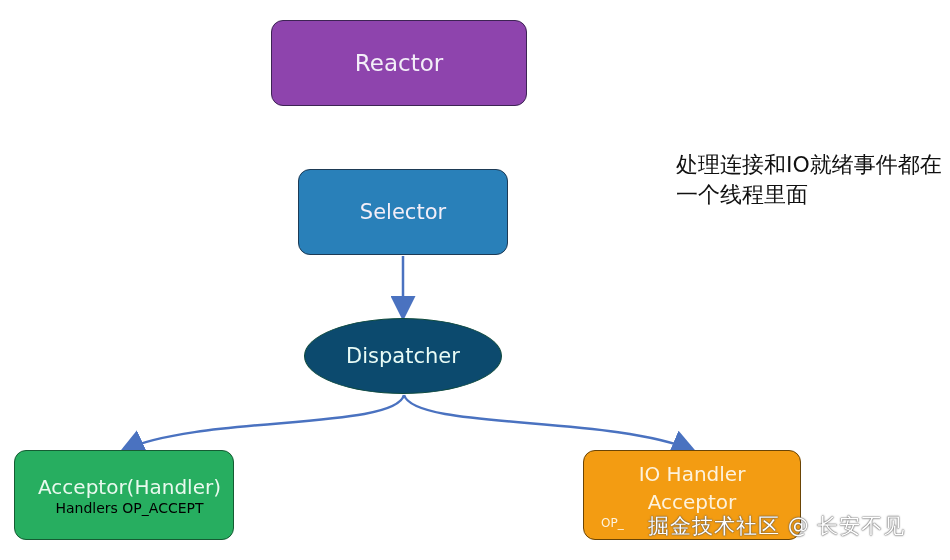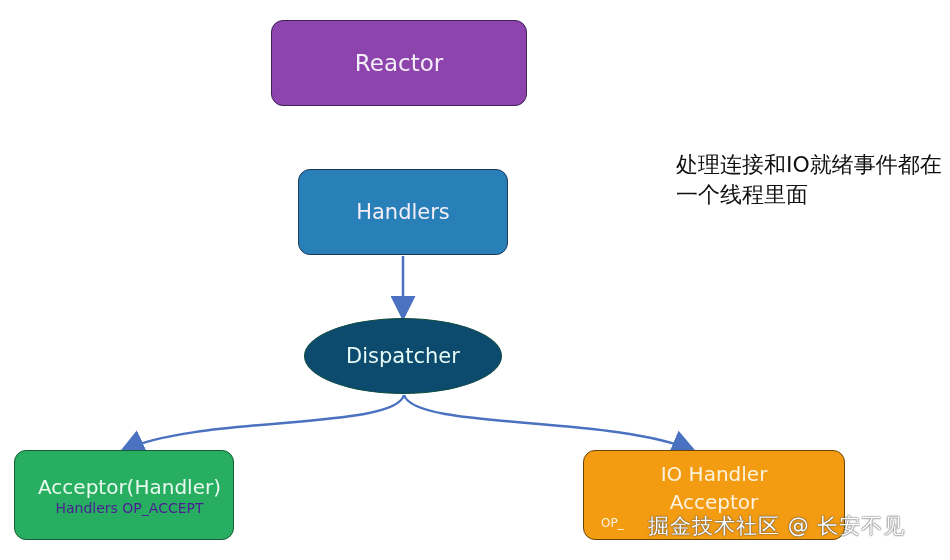--- a/index.html
+++ b/index.html
@@ -3,22 +3,22 @@
 <meta charset="utf-8">
 <style>
   html, body { margin: 0; padding: 0; }
   body { width: 950px; height: 560px; background: #ffffff; position: relative; overflow: hidden; font-family: "DejaVu Sans", "Liberation Sans", sans-serif; }
   .box { position: absolute; border: 1px solid #2a2a4a; border-radius: 12px; color: #f3eef8; display: flex; flex-direction: column; justify-content: center; text-align: center; box-sizing: border-box; }
   #reactor { left: 271px; top: 20px; width: 256px; height: 86px; background: #8e44ad; font-size: 23px; border-color: #3d2454; }
   #selector { left: 298px; top: 169px; width: 210px; height: 86px; background: #2980b9; font-size: 21px; border-color: #1d3a55; }
   #dispatcher { position: absolute; left: 304px; top: 318px; width: 198px; height: 76px; border-radius: 50%; background: #0c4a6e; border: 1px solid #0f4a3e; color: #e8fbf6; font-size: 21px; display: flex; align-items: center; justify-content: center; box-sizing: border-box; }
   #acceptor { left: 14px; top: 450px; width: 220px; height: 90px; background: #27ae60; border-color: #155c33; padding-left: 11px; }
   #acceptor .t1 { font-size: 20px; color: #e9f9ee; }
-  #acceptor .t2 { font-size: 14px; color: #4c1d95; margin-top: 1px; }
-  #iohandler { left: 583px; top: 450px; width: 262px; height: 90px; background: #f39c12; border-color: #6a4405; }
+  #acceptor .t2 { font-size: 14px; color: #000000; margin-top: 1px; }
+  #iohandler { left: 583px; top: 450px; width: 218px; height: 90px; background: #f39c12; border-color: #6a4405; }
   #iohandler .t1 { font-size: 20px; color: #fdf2dd; line-height: 28px; }
   #iohandler .t3 { font-size: 12px; color: #fdf2dd; align-self: flex-start; margin-left: 17px; }
   #note { position: absolute; left: 632px; top: 150px; font-size: 22px; line-height: 30px; color: #111; font-family: "DejaVu Sans", sans-serif; margin-left: 44px; }
   #watermark { position: absolute; left: 648px; top: 512px; font-size: 21px; color: #ffffff; text-shadow: 0 0 2px #555, 0 0 1px #333; font-family: "DejaVu Sans", sans-serif; letter-spacing: 1px; }
   svg { position: absolute; left: 0; top: 0; }
 </style>
 </head>
 <body>
 
 <svg width="950" height="560">
@@ -30,21 +30,21 @@
   <path d="M403,256 L403,316" stroke="#4a72c0" stroke-width="2.5" fill="none" marker-end="url(#arr)"></path>
   <path d="M404,395 C395,430 200,415 124,450" stroke="#4a72c0" stroke-width="2.5" fill="none" marker-end="url(#arr)"></path>
   <path d="M404,395 C415,430 610,415 692,450" stroke="#4a72c0" stroke-width="2.5" fill="none" marker-end="url(#arr)"></path>
 </svg>
 
 <div id="reactor" class="box">
   <span>Reactor</span>
 </div>
 
 <div id="selector" class="box">
-  <span>Handlers</span>
+  <span>Selector</span>
 </div>
 
 <div id="dispatcher">
   <span>Dispatcher</span>
 </div>
 
 <div id="acceptor" class="box">
   <span class="t1">Acceptor(Handler)</span>
   <span class="t2">Handlers OP_ACCEPT</span>
 </div>

